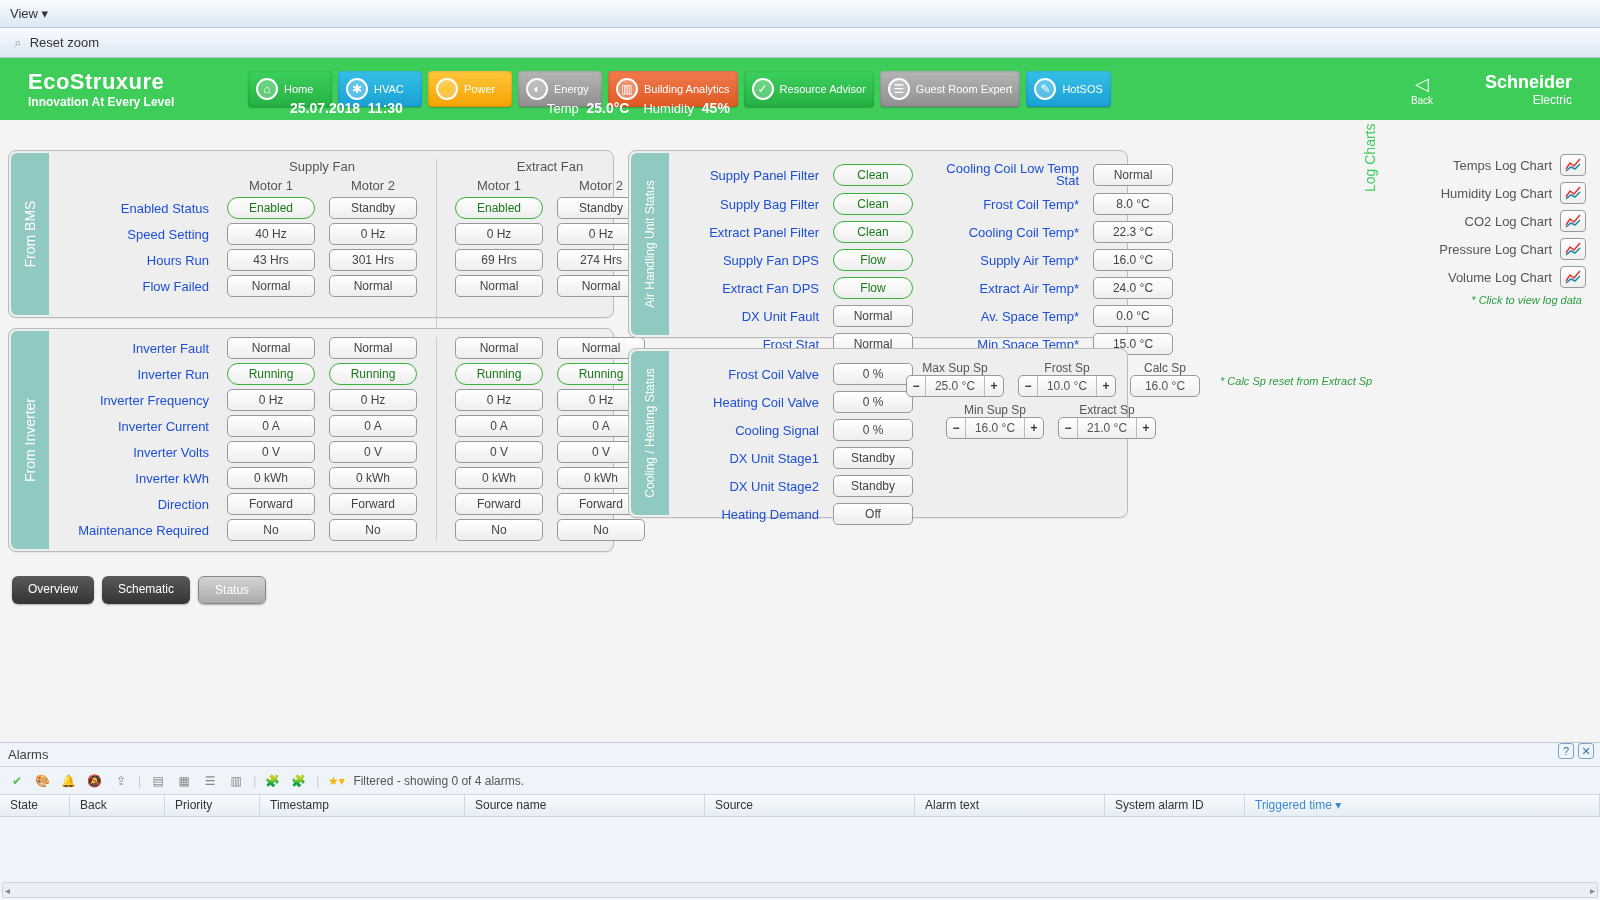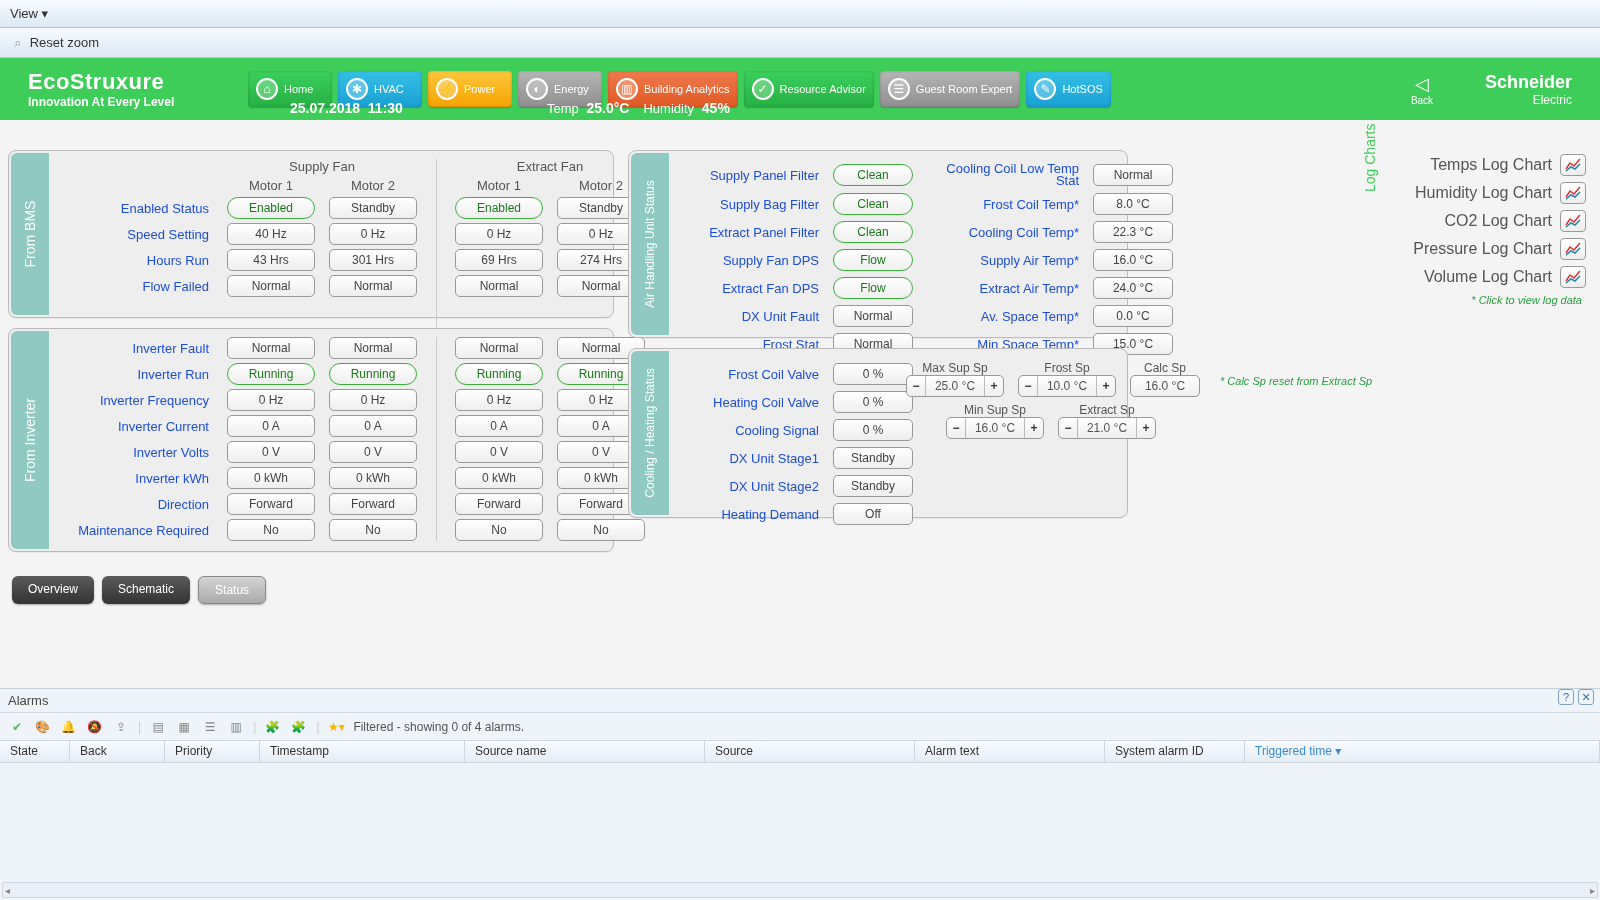--- a/index.html
+++ b/index.html
@@ -49,27 +49,27 @@
 .sp-box { display:flex; align-items:center; border:1px solid #999; border-radius:5px; background:linear-gradient(#fff,#eee); height:22px; }
 .sp-box .pm { width:18px; text-align:center; color:#333; font-weight:bold; }
 .sp-box .mid { min-width:60px; text-align:center; border-left:1px solid #bbb; border-right:1px solid #bbb; height:100%; line-height:20px; font-size:12px;}
 .sp-plain { border:1px solid #999; border-radius:5px; background:linear-gradient(#fff,#eee); height:22px; line-height:20px; min-width:70px; text-align:center; font-size:12px;}
 .note { font-size:11px; font-style:italic; color:#2a9d3e; margin-left:6px; }
 .log-panel { position:absolute; right:6px; top:-2px; width:200px; text-align:right;}
 .log-panel .vt { position:absolute; left:-24px; top:44px; transform: rotate(-90deg); transform-origin: left top; color:#3dcd58; font-size:14px; white-space:nowrap;}
 .log-row { display:flex; align-items:center; justify-content:flex-end; gap:8px; margin:6px 0;}
 .log-row .li { width:26px; height:22px; border:1px solid #999; border-radius:4px; background:linear-gradient(#fff,#eee); display:flex; align-items:center; justify-content:center;}
 .log-row .li svg { width:16px; height:16px; }
-.log-row .lt { font-size:16px; color:#555; }
+.log-row .lt { font-size:13px; color:#555; }
 .log-note { font-size:11px; font-style:italic; color:#2a9d3e; margin-top:4px; padding-right:4px;}
 .tabs-row { margin-top: 24px; display:flex; gap:8px; padding-left:4px; }
 .tab-btn { padding:6px 16px; border-radius:6px; color:#fff; font-size:12px; box-shadow:0 1px 2px rgba(0,0,0,0.3); }
 .tab-dark { background: linear-gradient(#5a5a5a,#333); }
 .tab-act  { background: linear-gradient(#d4d4d4,#aaa); color:#fff; border:1px solid #888; }
-.alarms { position:absolute; left:0; right:0; bottom:0; height:212px; background:#eef4f9; border-top:1px solid #c4cfd9; }
+.alarms { position:absolute; left:0; right:0; bottom:0; height:158px; background:#eef4f9; border-top:1px solid #c4cfd9; }
 .alarms .hdrbar { height:24px; line-height:24px; padding-left:8px; font-size:13px; color:#444; border-bottom:1px solid #cfd8e1; display:flex; justify-content:space-between; }
 .alarms .hdrbar .icons { padding-right:6px; display:flex; gap:4px;}
 .alarms .hdrbar .icons div{ width:16px; height:16px; border:1px solid #7fa3c4; border-radius:3px; color:#3a6d9e; font-size:11px; text-align:center; line-height:14px;}
 .alarms .toolbar { height:28px; display:flex; align-items:center; gap:8px; padding-left:8px; font-size:12px; color:#555; border-bottom:1px solid #cfd8e1;}
 .alarms .toolbar .ico { width:18px; height:18px; display:inline-flex; align-items:center; justify-content:center; color:#888; }
 .alarms .cols { display:flex; height:22px; border-bottom:1px solid #cfd8e1; background:linear-gradient(#f8fbff,#e6edf4); font-size:12px; color:#333;}
 .alarms .cols div { border-right:1px solid #cfd8e1; padding:3px 10px; }
 .alarms .trig { color:#3a8bd2; }
 .alarms .scroll { position:absolute; left:2px; right:2px; bottom:2px; height:16px; background:#eaeff5; border:1px solid #cfd8e1; border-radius:2px; display:flex; justify-content:space-between; align-items:center; font-size:10px; color:#888; padding:0 2px;}
 .panel-bms { width: 606px; height:168px; }

